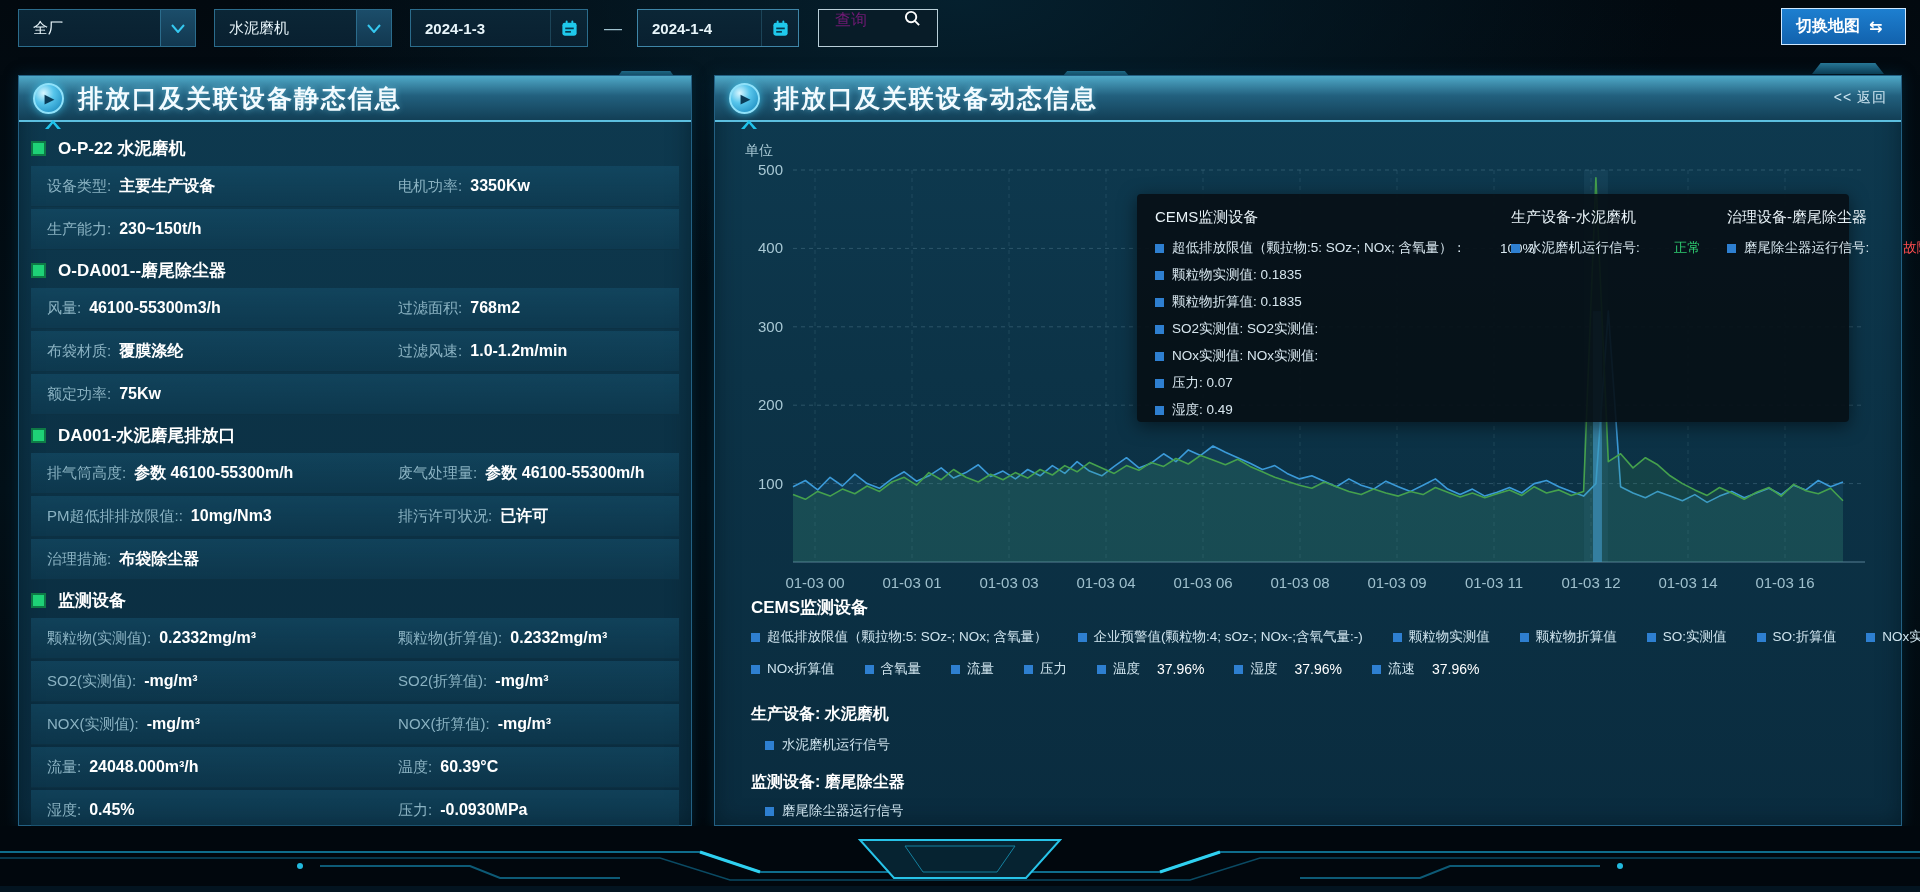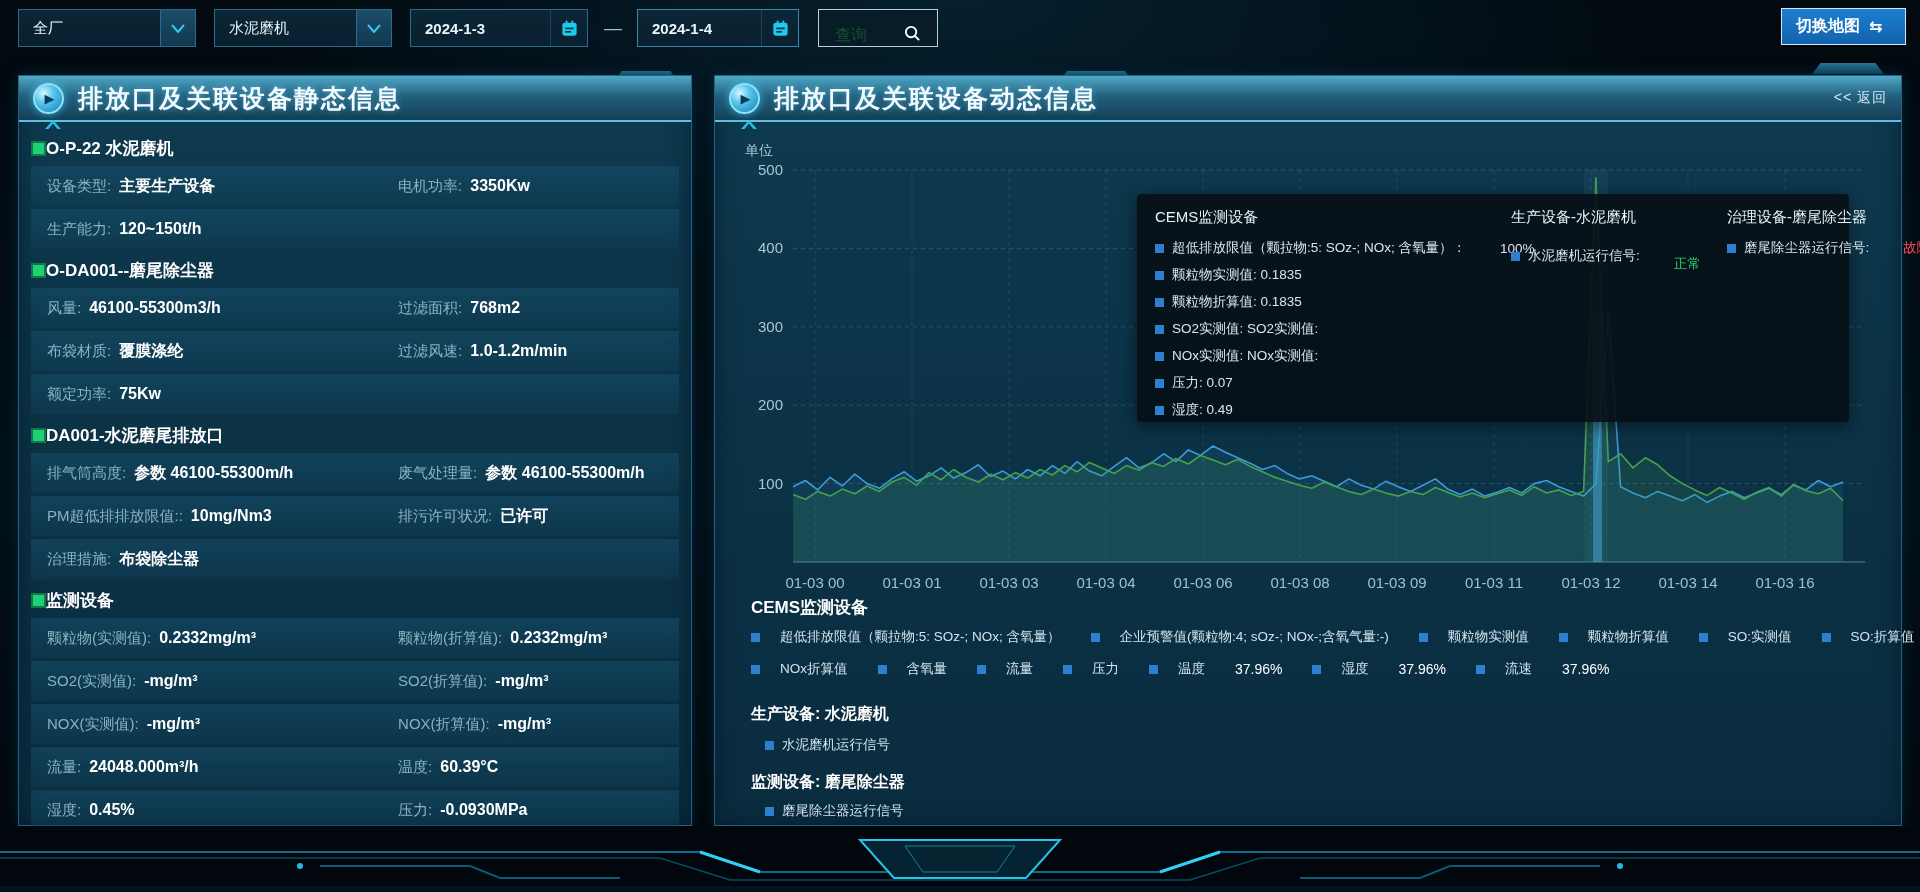--- a/index.html
+++ b/index.html
@@ -17,22 +17,22 @@
     background:linear-gradient(180deg,#0b2636 0%,#092030 100%);
     border:1px solid #2b6c8c;display:flex;align-items:center;}
   .ctrl .txt{padding-left:14px;font-size:15px;color:#e8f5fa;flex:1;}
   .chevbox{width:34px;height:100%;border-left:1px solid #2b6c8c;
     background:linear-gradient(180deg,#1b4d6a 0%,#123850 100%);
     display:flex;align-items:center;justify-content:center;}
   .calbox{width:36px;height:100%;display:flex;align-items:center;justify-content:center;
     border-left:1px solid #1c4458;}
   .dash{position:absolute;top:18px;color:#9fc2cf;font-size:18px;}
   .query-btn{position:absolute;top:9px;height:38px;box-sizing:border-box;
-    background:rgba(9,28,40,.85);border:1px solid #b9cfd9;color:#14532d;
-    display:flex;align-items:flex-end;justify-content:space-between;
+    background:rgba(9,28,40,.85);border:1px solid #b9cfd9;color:#701a75;
+    display:flex;align-items:flex-start;justify-content:space-between;
     padding:0 16px;font-size:16px;cursor:pointer;}
   .switch-btn{position:absolute;top:8px;height:37px;box-sizing:border-box;
     background:linear-gradient(180deg,#1d7fd0 0%,#1262ad 100%);
     border:1px solid #cfe8ff;color:#fff;font-size:16px;font-weight:bold;
     display:flex;align-items:center;gap:9px;padding:0 14px;cursor:pointer;}
   
   .notch{position:absolute;height:11px;background:linear-gradient(180deg,#2e8cb0,#155672);
     clip-path:polygon(12% 0,88% 0,100% 100%,0 100%);opacity:.85;}
   
   .panel{position:absolute;top:75px;height:751px;box-sizing:border-box;
@@ -47,21 +47,21 @@
   .play-ico{width:27px;height:27px;border-radius:50%;flex:0 0 auto;
     background:radial-gradient(circle at 32% 30%, #d8f6ff 0%, #58c6ec 38%, #0f7fb6 100%);
     border:2px solid #8fe2fa;box-shadow:0 0 8px rgba(60,200,240,.8);
     display:flex;align-items:center;justify-content:center;margin-right:14px;}
   .play-ico span{color:#0a3c58;font-size:13px;margin-left:2px;}
   .panel-title{font-size:25px;font-weight:bold;color:#f2fbff;letter-spacing:2px;
     text-shadow:0 0 6px rgba(120,220,250,.45);}
   .back-link{margin-left:auto;font-size:14px;color:#cfe7f2;cursor:pointer;letter-spacing:1px;}
   
   .lp-body{padding:6px 12px 0 12px;}
-  .sec-hd{display:flex;align-items:center;height:36px;margin-top:2px;}
+  .sec-hd{display:flex;align-items:center;gap:12px;height:36px;margin-top:2px;}
   .sec-bullet{width:11px;height:11px;background:#1ed177;border:2px solid #0e7a46;flex:0 0 auto;}
   .sec-title{font-size:17px;font-weight:bold;color:#ffffff;}
   .info-row{display:grid;grid-template-columns:57% 43%;align-items:center;
     min-height:40px;margin-bottom:2px;padding:0 16px;
     background:linear-gradient(180deg,rgba(21,80,108,.55),rgba(15,62,86,.45));
     border-bottom:1px solid rgba(0,0,0,.25);}
   .cell{white-space:nowrap;overflow:hidden;}
   .lbl{font-size:15px;color:#8ab2c2;}
   .val{font-size:16px;font-weight:bold;color:#ffffff;margin-left:8px;}
   
@@ -74,21 +74,21 @@
   .tt-col{flex:0 0 auto;}
   .tt-col1{width:330px;}
   .tt-col2{width:190px;}
   .tt-title{font-size:15px;color:#e8f2f7;margin-bottom:12px;}
   .tt-item{display:flex;align-items:center;gap:8px;margin-bottom:9px;font-size:13.5px;color:#d7e6ee;white-space:nowrap;}
   .sq{width:9px;height:9px;background:#2e7fd0;flex:0 0 auto;}
   .tt-val{margin-left:26px;}
   
   .cems-hd{position:absolute;left:36px;font-size:17px;font-weight:bold;color:#ffffff;}
   .legend-row{position:absolute;left:36px;display:flex;flex-wrap:nowrap;gap:30px;}
-  .legend-item{display:flex;align-items:center;gap:20px;font-size:13.5px;color:#cfe4ee;cursor:pointer;white-space:nowrap;}
+  .legend-item{display:flex;align-items:center;gap:7px;font-size:13.5px;color:#cfe4ee;cursor:pointer;white-space:nowrap;}
   .legend-item .lv{color:#ffffff;font-size:14px;margin-left:10px;}
   .sig-hd{position:absolute;left:36px;font-size:16px;font-weight:bold;color:#ffffff;}
   .sig-item{position:absolute;left:50px;display:flex;align-items:center;gap:8px;font-size:13.5px;color:#cfe4ee;cursor:pointer;}
   
   .footer{position:absolute;left:0;bottom:0;width:1920px;height:66px;}
 </style>
 </head>
 <body>
 
 <div class="toolbar">
@@ -161,21 +161,21 @@
   <div class="lp-body" id="left-body">
       <div class="sec-hd">
         <span class="sec-bullet"></span>
         <span class="sec-title">O-P-22 水泥磨机</span>
       </div>
       <div class="info-row">
         <div class="cell"><span class="lbl">设备类型:</span><span class="val">主要生产设备</span></div>
         <div class="cell"><span class="lbl">电机功率:</span><span class="val">3350Kw</span></div>
       </div>
       <div class="info-row">
-        <div class="cell"><span class="lbl">生产能力:</span><span class="val">120~150t/h</span></div>
+        <div class="cell"><span class="lbl">生产能力:</span><span class="val">230~150t/h</span></div>
       </div>
       <div class="sec-hd">
         <span class="sec-bullet"></span>
         <span class="sec-title">O-DA001--磨尾除尘器</span>
       </div>
       <div class="info-row">
         <div class="cell"><span class="lbl">风量:</span><span class="val">46100-55300m3/h</span></div>
         <div class="cell"><span class="lbl">过滤面积:</span><span class="val">768m2</span></div>
       </div>
       <div class="info-row">
@@ -313,21 +313,21 @@
         <div class="tt-item">
           <span class="sq"></span>
           <span>湿度: 0.49</span>
         </div>
       </div>
       <div class="tt-col tt-col2">
         <div class="tt-title">生产设备-水泥磨机</div>
         <div class="tt-item">
           <span class="sq"></span>
           <span>水泥磨机运行信号:</span>
-          <span class="tt-val" style="color: rgb(46, 204, 113); margin-top: 16px;">正常</span>
+          <span class="tt-val" style="color: rgb(46, 204, 113);">正常</span>
         </div>
       </div>
       <div class="tt-col tt-col2">
         <div class="tt-title">治理设备-磨尾除尘器</div>
         <div class="tt-item">
           <span class="sq"></span>
           <span>磨尾除尘器运行信号:</span>
           <span class="tt-val" style="color: rgb(255, 77, 79);">故障</span>
         </div>
       </div>

